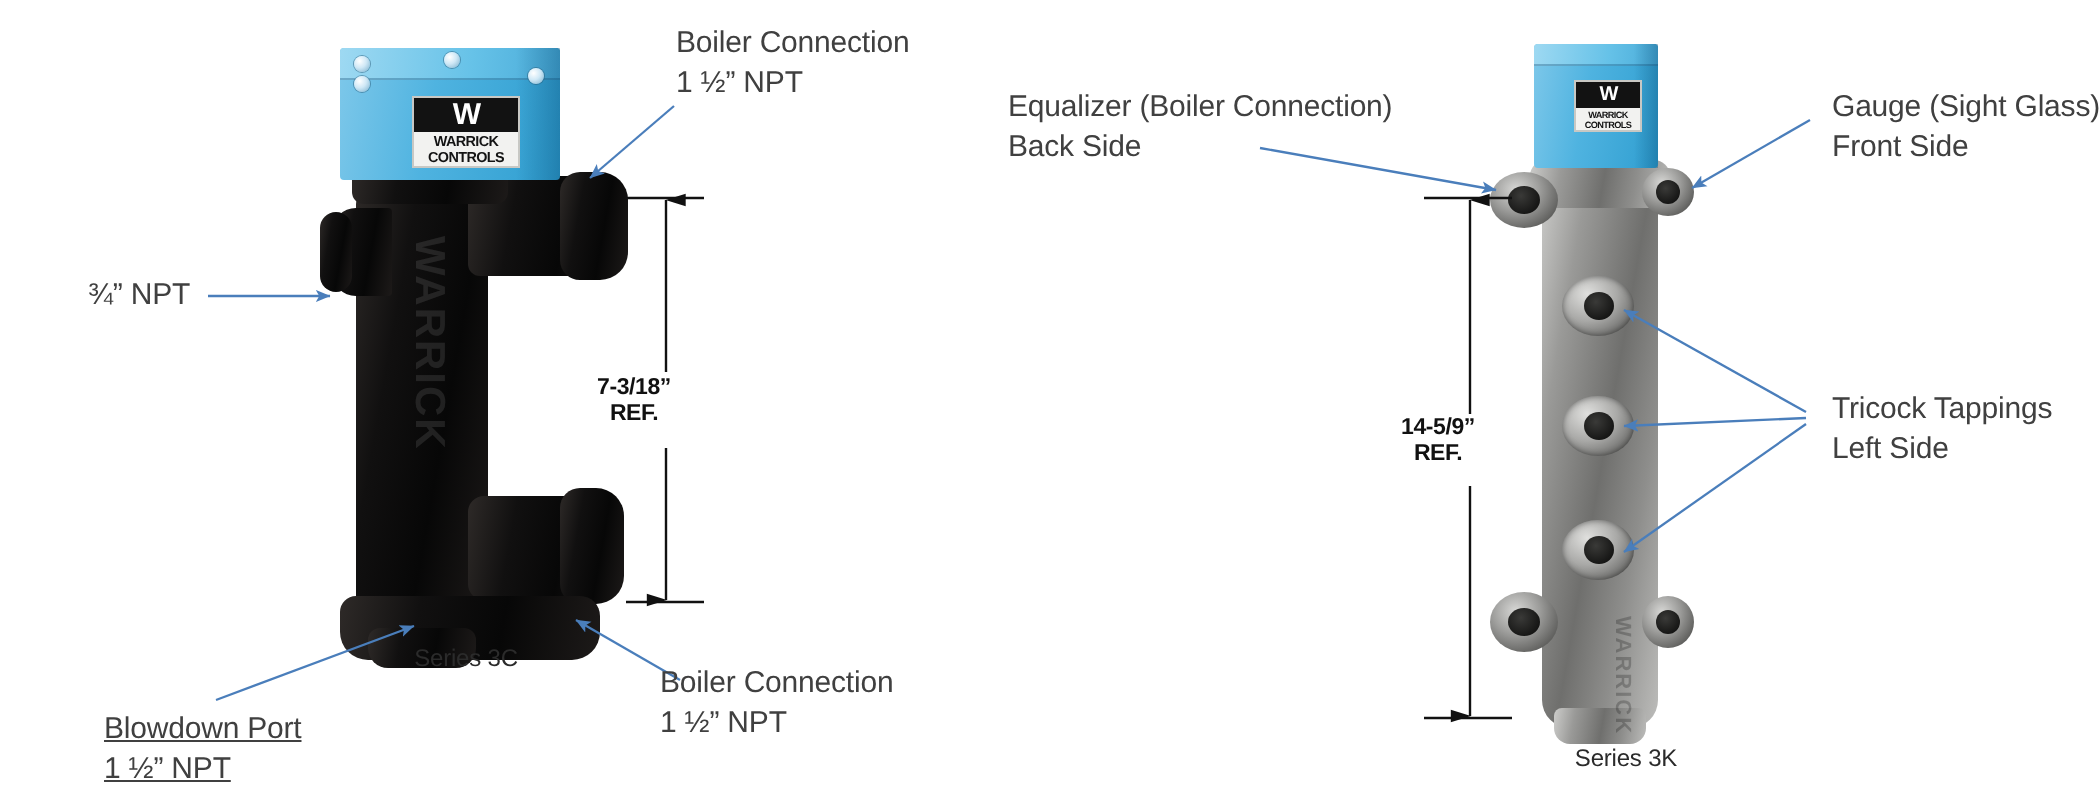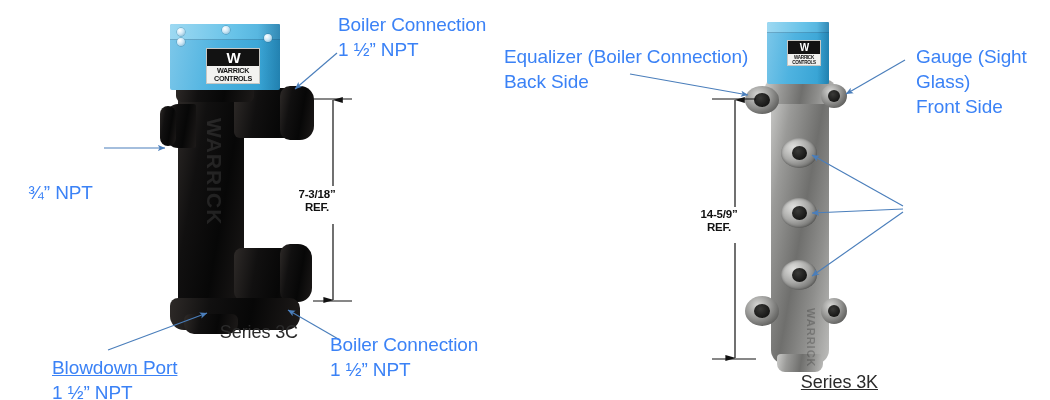--- a/index.html
+++ b/index.html
@@ -17,44 +17,44 @@
 
   .svg-layer {
     position: absolute; left: 0; top: 0;
     width: 1050px; height: 400px;
     pointer-events: none;
   }
 
   .callout {
     position: absolute;
     font-family: "Liberation Sans", sans-serif;
-    font-size: 19px;
+    font-size: 15px;
     line-height: 1.32;
-    color: #3b82f6;
+    color: #404040;
     white-space: pre-line;
     letter-spacing: -0.1px;
   }
 
   .dim-text {
     position: absolute;
     font-family: "Liberation Sans", sans-serif;
     font-size: 11.5px;
     font-weight: 700;
     line-height: 1.15;
     color: #111111;
     text-align: center;
     letter-spacing: -0.2px;
   }
 
   .series-caption {
     position: absolute;
     font-family: "Liberation Sans", sans-serif;
-    font-size: 18px;
+    font-size: 12px;
     color: #2b2b2b;
-    text-align: right;
+    text-align: center;
     letter-spacing: -0.1px;
   }
 
   
   .product { position: absolute; }
 
   #product-3c { left: 148px; top: 18px; width: 175px; height: 310px; }
   #product-3k { left: 735px; top: 18px; width: 150px; height: 350px; }
 
   .ctrl-box {
@@ -255,36 +255,38 @@
       <line x1="712" y1="99" x2="756" y2="99"></line>
       <line x1="712" y1="359" x2="756" y2="359"></line>
       <line x1="735" y1="100" x2="735" y2="207" marker-start="url(#dimdown)"></line>
       <line x1="735" y1="243" x2="735" y2="358" marker-end="url(#dimup)"></line>
     </g>
   </svg>
 
   <div class="callout" style="left:338px; top:12px;"><span>Boiler Connection</span>
 <span>1 ½” NPT</span></div>
 
-  <div class="callout" style="left:28px; top:138px;margin-top:42px;"><span>¾” NPT</span></div>
+  <div class="callout" style="left:44px; top:138px;"><span>¾” NPT</span></div>
 
   <div class="callout" style="left:52px; top:355px;text-decoration:underline;"><span>Blowdown Port</span>
 <span>1 ½” NPT</span></div>
 
   <div class="callout" style="left:330px; top:332px;"><span>Boiler Connection</span>
 <span>1 ½” NPT</span></div>
 
   <div class="dim-text" style="left:288px; top:188px; width:58px;"><span>7-3/18”</span><br><span>REF.</span></div>
 
   <div class="series-caption" style="left:168px; top:322px; width:130px;">Series 3C</div>
 
   <div class="callout" style="left:916px; top:44px;"><span>Gauge (Sight Glass)</span>
 <span>Front Side</span></div>
 
   <div class="callout" style="left:504px; top:44px;"><span>Equalizer (Boiler Connection)</span>
 <span>Back Side</span></div>
 
+  <div class="callout" style="left:916px; top:195px;"><span>Tricock Tappings</span>
+<span>Left Side</span></div>
 
   <div class="dim-text" style="left:688px; top:208px; width:62px;"><span>14-5/9”</span><br><span>REF.</span></div>
 
-  <div class="series-caption" style="left:748px; top:372px; width:130px;text-decoration:underline;">Series 3K</div>
+  <div class="series-caption" style="left:748px; top:372px; width:130px;">Series 3K</div>
 
 </div>
 
 </body></html>

